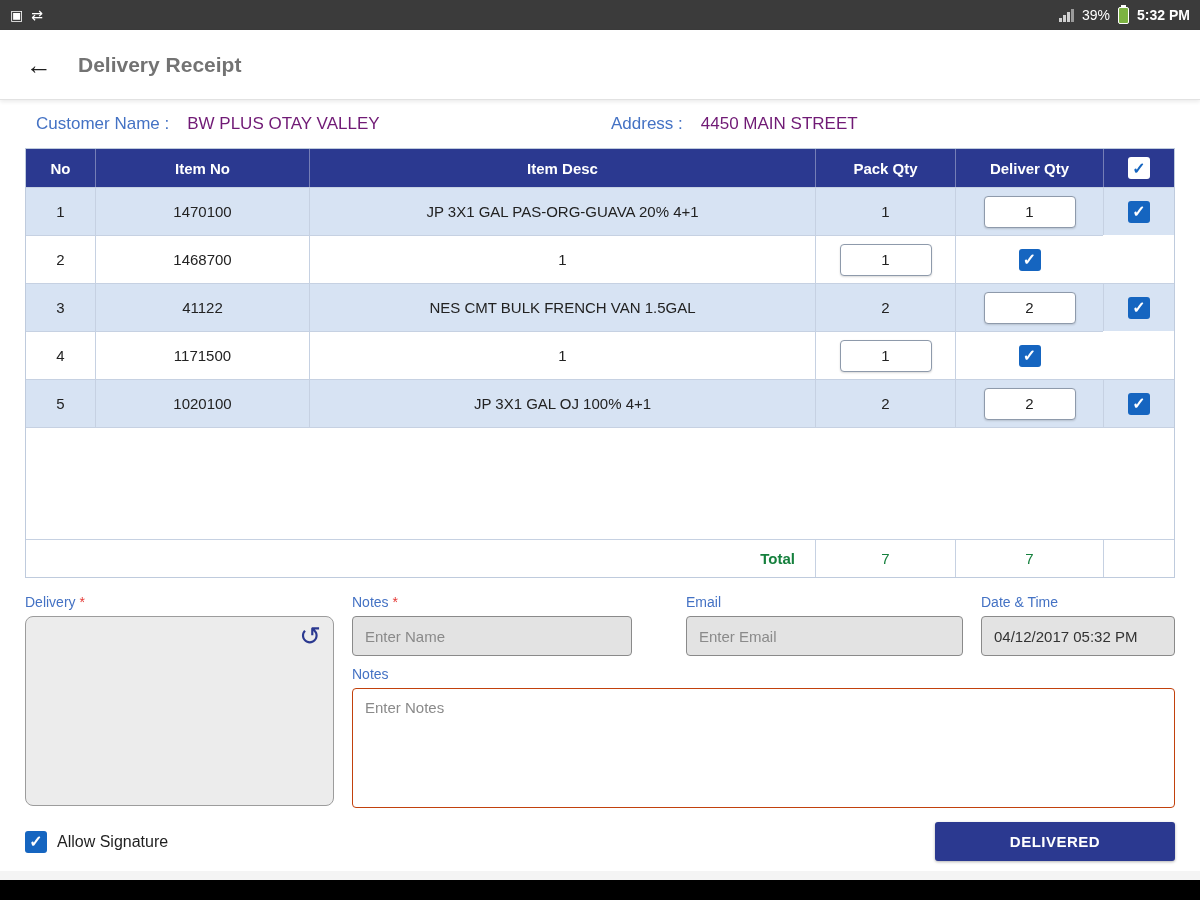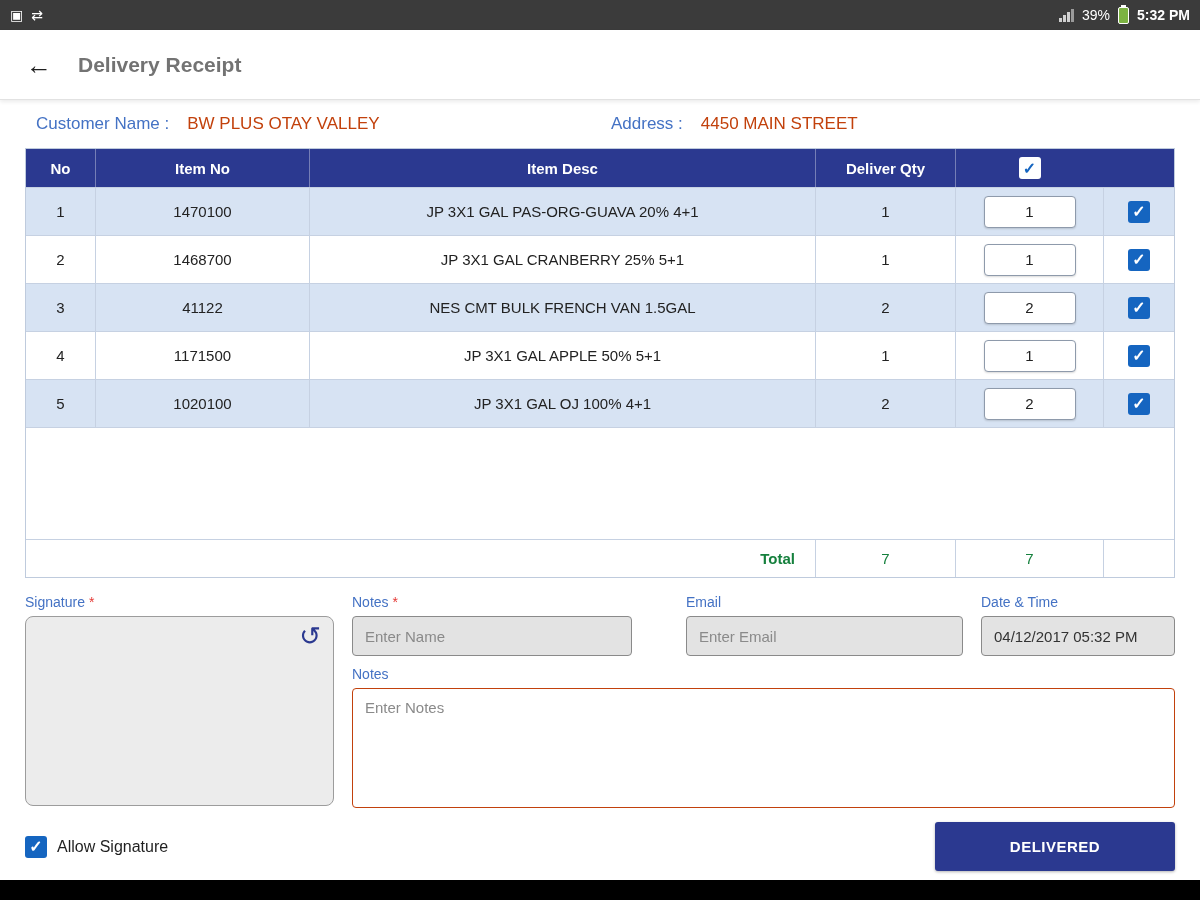--- a/index.html
+++ b/index.html
@@ -30,21 +30,21 @@
     box-shadow:0 2px 4px rgba(0,0,0,0.08); position:relative; z-index:2;
   }
   .back-arrow { font-size:26px; color:#1f1f1f; cursor:pointer; line-height:1; }
   .page-title { font-size:21px; font-weight:bold; color:#737373; }
   
   .content { background:#fff; }
   .customer-row { display:flex; padding:14px 25px 14px 36px; font-size:17px; background:#fff; }
   .cust-group { display:flex; gap:18px; align-items:center; }
   .cust-group.left { width:575px; }
   .lbl-blue { color:#4472c4;text-align:center; }
-  .cust-value { color:#c2410c; }
+  .cust-value { color:#701a75; }
   
   .table { margin:0 25px; border:1px solid #bfcbdd; background:#fff; }
   .t-grid { display:grid; grid-template-columns:69px 214px 1fr 140px 148px 71px; }
   .t-header { background:#2b3990; color:#fff; height:38px; }
   .t-header .th {
     display:flex; align-items:center; justify-content:center;
     font-size:15px; font-weight:bold; border-left:1px solid rgba(255,255,255,0.35);
   }
   .t-header .th:first-child { border-left:none; }
   .t-row { height:48px; background:#fff; }
@@ -90,21 +90,21 @@
   }
   .tx-input::placeholder { color:#8a8a8a; }
   .notes-area {
     width:100%; height:120px; background:#fff; border:1px solid #c2410c; border-radius:4px;
     padding:10px 12px; font-size:15px; color:#333; resize:none; font-family:"Liberation Sans",sans-serif;
   }
   .notes-area::placeholder { color:#8a8a8a; }
   .form-bottom { display:flex; align-items:center; justify-content:space-between; margin-top:14px; padding-bottom:10px; }
   .allow-sig { display:flex; align-items:center; gap:10px; font-size:16px; color:#1f1f1f; cursor:pointer; }
   .delivered-btn {
-    width:240px; height:49px; background:#2b3990; color:#fff; font-size:15px; font-weight:bold;
+    width:240px; height:39px; background:#2b3990; color:#fff; font-size:15px; font-weight:bold;
     border:none; border-radius:3px; cursor:pointer; letter-spacing:0.5px;
     box-shadow:0 1px 3px rgba(0,0,0,0.3); font-family:"Liberation Sans",sans-serif;
   }
   .nav-strip { position:absolute; bottom:0; left:0; width:100%; height:20px; background:#000; }
 </style>
 </head>
 <body>
 
 <div class="status-bar">
   <div class="status-left">
@@ -141,20 +141,21 @@
       <span class="cust-value">4450 MAIN STREET</span>
     </div>
   </div>
 
   <div class="table">
 
     <div class="t-grid t-header">
       <div class="th">No</div>
       <div class="th">Item No</div>
       <div class="th">Item Desc</div>
+      <div class="th">Pack Qty</div>
       <div class="th">Deliver Qty</div>
       <div class="th">
         <span class="cb cb-white">✓</span>
       </div>
     </div>
 
     <div class="t-grid t-row alt">
       <div class="td">1</div>
       <div class="td">1470100</div>
       <div class="td">JP 3X1 GAL PAS-ORG-GUAVA 20% 4+1</div>
@@ -163,21 +164,20 @@
           <input class="qty-input" value="1" style="">
         </div>
       <div class="td">
           <span class="cb cb-blue">✓</span>
         </div>
     </div>
 
     <div class="t-grid t-row">
       <div class="td">2</div>
       <div class="td">1468700</div>
-      <div class="td">JP 3X1 GAL CRANBERRY 25% 5+1</div>
       <div class="td">1</div>
       <div class="td">
           <input class="qty-input" value="1" style="">
         </div>
       <div class="td">
           <span class="cb cb-blue">✓</span>
         </div>
     </div>
 
     <div class="t-grid t-row alt">
@@ -189,21 +189,20 @@
           <input class="qty-input" value="2" style="">
         </div>
       <div class="td">
           <span class="cb cb-blue">✓</span>
         </div>
     </div>
 
     <div class="t-grid t-row">
       <div class="td">4</div>
       <div class="td">1171500</div>
-      <div class="td">JP 3X1 GAL APPLE 50% 5+1</div>
       <div class="td">1</div>
       <div class="td">
           <input class="qty-input" value="1" style="">
         </div>
       <div class="td">
           <span class="cb cb-blue">✓</span>
         </div>
     </div>
 
     <div class="t-grid t-row alt">
@@ -227,21 +226,21 @@
       <div class="td bl">7</div>
       <div class="td bl"></div>
     </div>
   </div>
 
   <div class="form">
     <div class="form-top">
 
       <div class="sig-col">
         <div class="field-label">
-          <span>Signature</span>
+          <span>Delivery</span>
           <span class="req">*</span>
         </div>
         <div class="sig-box">
           <span class="refresh-icon">↺</span>
         </div>
       </div>
 
       <div class="right-col">
         <div class="fields-row">
           <div class="fld fld-name">

